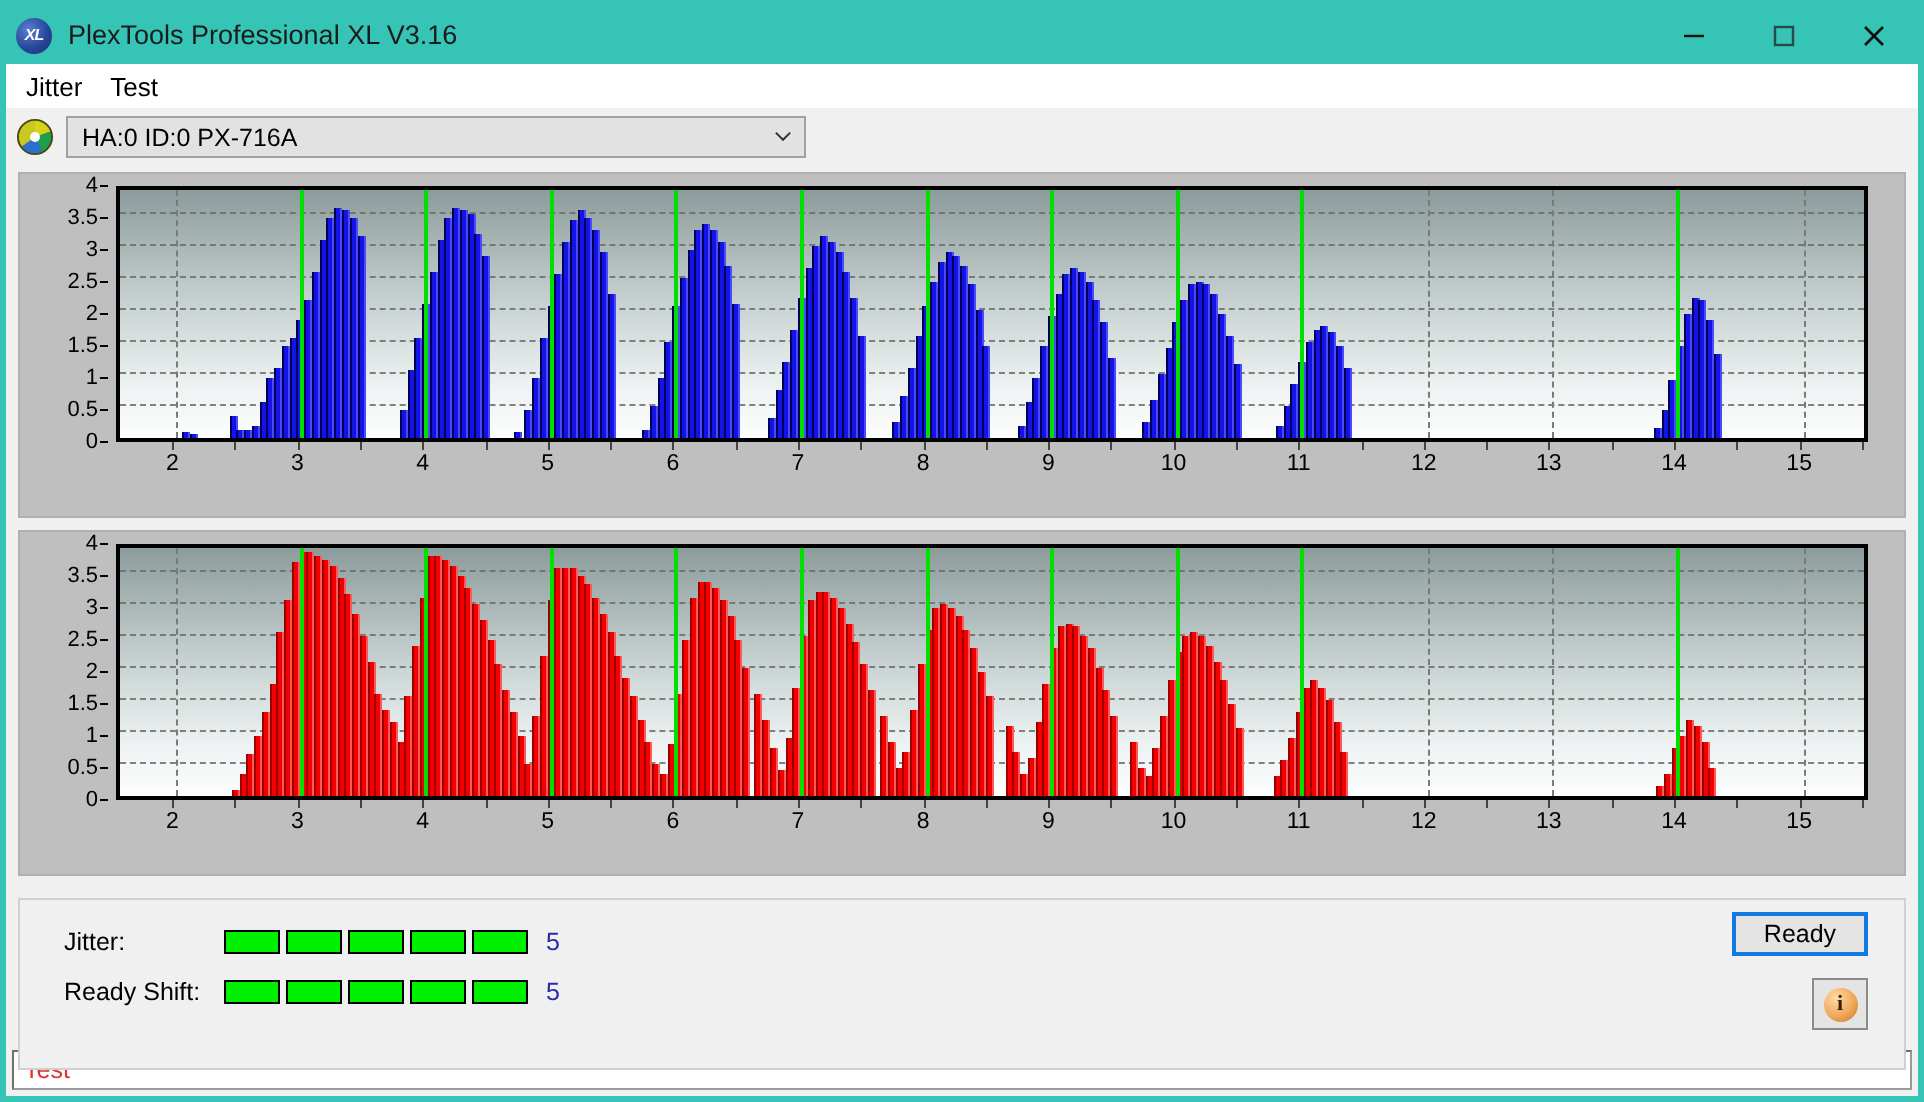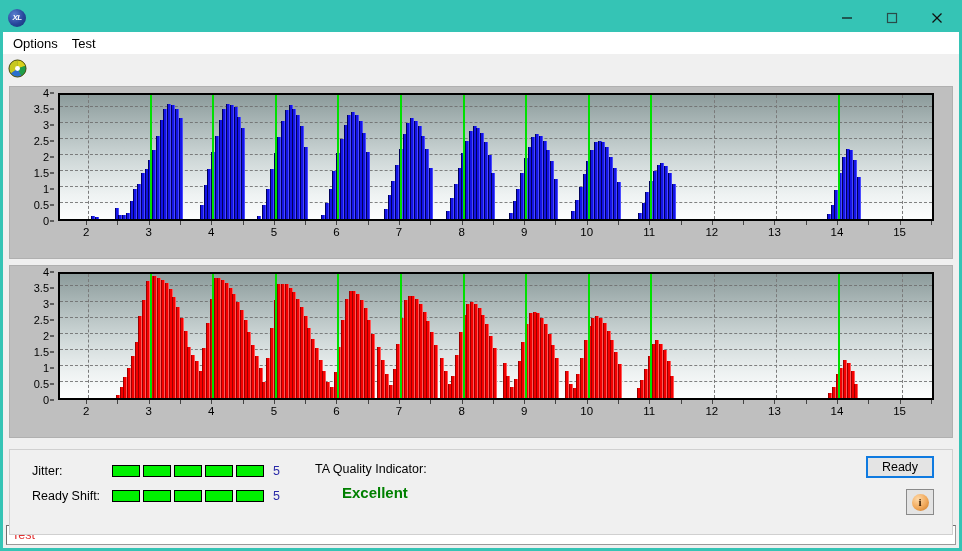--- a/index.html
+++ b/index.html
@@ -315,20 +315,21 @@
     color: #e03030;
   }
 </style>
 </head>
 <body>
 
 <div class="window">
 
   <div class="titlebar">
     <div class="app-icon">XL</div>
+    <div class="title-text">PlexTools Professional XL V3.16</div>
     <div class="winbtns">
       <div class="winbtn">
         <svg width="12" height="12" viewBox="0 0 12 12">
             <line x1="1" y1="6" x2="11" y2="6" stroke="#111" stroke-width="1.2"></line>
           </svg>
       </div>
       <div class="winbtn">
         <svg width="12" height="12" viewBox="0 0 12 12">
             <rect x="1.5" y="1.5" width="9" height="9" fill="none" stroke="#2a4a48" stroke-width="1.2"></rect>
           </svg>
@@ -336,34 +337,40 @@
       <div class="winbtn">
         <svg width="12" height="12" viewBox="0 0 12 12">
             <line x1="1.5" y1="1.5" x2="10.5" y2="10.5" stroke="#111" stroke-width="1.3"></line>
             <line x1="10.5" y1="1.5" x2="1.5" y2="10.5" stroke="#111" stroke-width="1.3"></line>
           </svg>
       </div>
     </div>
   </div>
 
   <div class="menubar">
-    <div class="menuitem">Options</div>
+    <div class="menuitem">Jitter</div>
     <div class="menuitem">Test</div>
   </div>
 
   <div class="toolbar">
     <svg class="disc-icon" viewBox="0 0 20 20">
       <circle cx="10" cy="10" r="9" fill="#7a8a2a"></circle>
       <path d="M10 10 L10 1 A9 9 0 0 1 18.5 7 Z" fill="#d8d21a"></path>
       <path d="M10 10 L18.5 7 A9 9 0 0 1 14 18 Z" fill="#1f9e4a"></path>
       <path d="M10 10 L14 18 A9 9 0 0 1 3 15 Z" fill="#2a6fd0"></path>
       <path d="M10 10 L3 15 A9 9 0 0 1 10 1 Z" fill="#c8c820"></path>
       <circle cx="10" cy="10" r="2.6" fill="#ffffff"></circle>
       <circle cx="10" cy="10" r="9" fill="none" stroke="#4a4a10" stroke-width="1"></circle>
     </svg>
+    <div class="combo combo-drive">
+      <span>HA:0 ID:0  PX-716A</span>
+      <svg class="chev" viewBox="0 0 10 10">
+          <polyline points="1,3 5,7 9,3" fill="none" stroke="#333" stroke-width="1.1"></polyline>
+        </svg>
+    </div>
   </div>
 
   <div class="content">
 
     <div class="chart-panel" id="chart-0">
       <div class="ylabels">
           <div class="ylabel" style="bottom: 0px; top: auto; transform: translateY(50%);">0</div>
           <div class="ytick" style="bottom: 0px; top: auto; transform: translateY(50%);"></div>
           <div class="ylabel" style="bottom: 16px; top: auto; transform: translateY(50%);">0.5</div>
           <div class="ytick" style="bottom: 16px; top: auto; transform: translateY(50%);"></div>
@@ -861,24 +868,20 @@
         <div class="seg-group" id="peak-segs">
             <div class="seg"></div>
             <div class="seg"></div>
             <div class="seg"></div>
             <div class="seg"></div>
             <div class="seg"></div>
           </div>
         <div class="metric-value">5</div>
       </div>
 
-      <div class="ta-block">
-        <div class="ta-title">TA Quality Indicator:</div>
-        <div class="ta-value">Excellent</div>
-      </div>
 
       <div class="start-btn">
         <span>Ready</span>
       </div>
 
       <div class="info-btn">
         <span class="info-circle">i</span>
       </div>
 
     </div>

